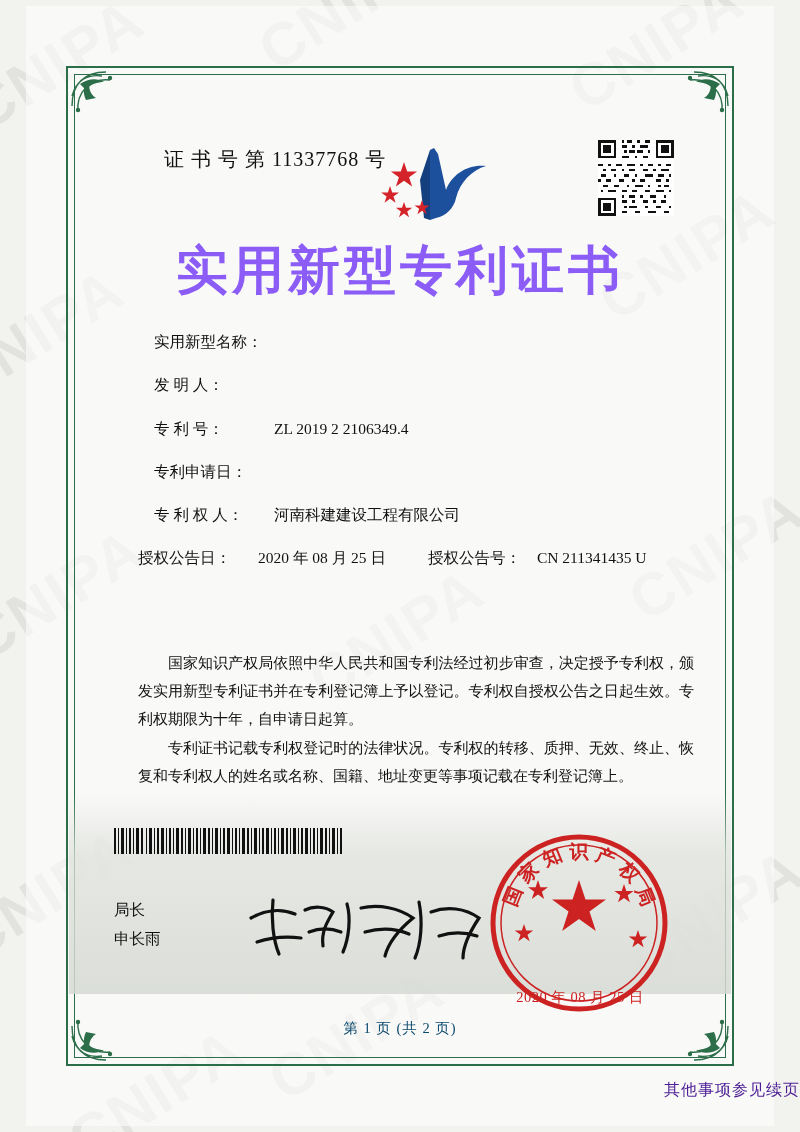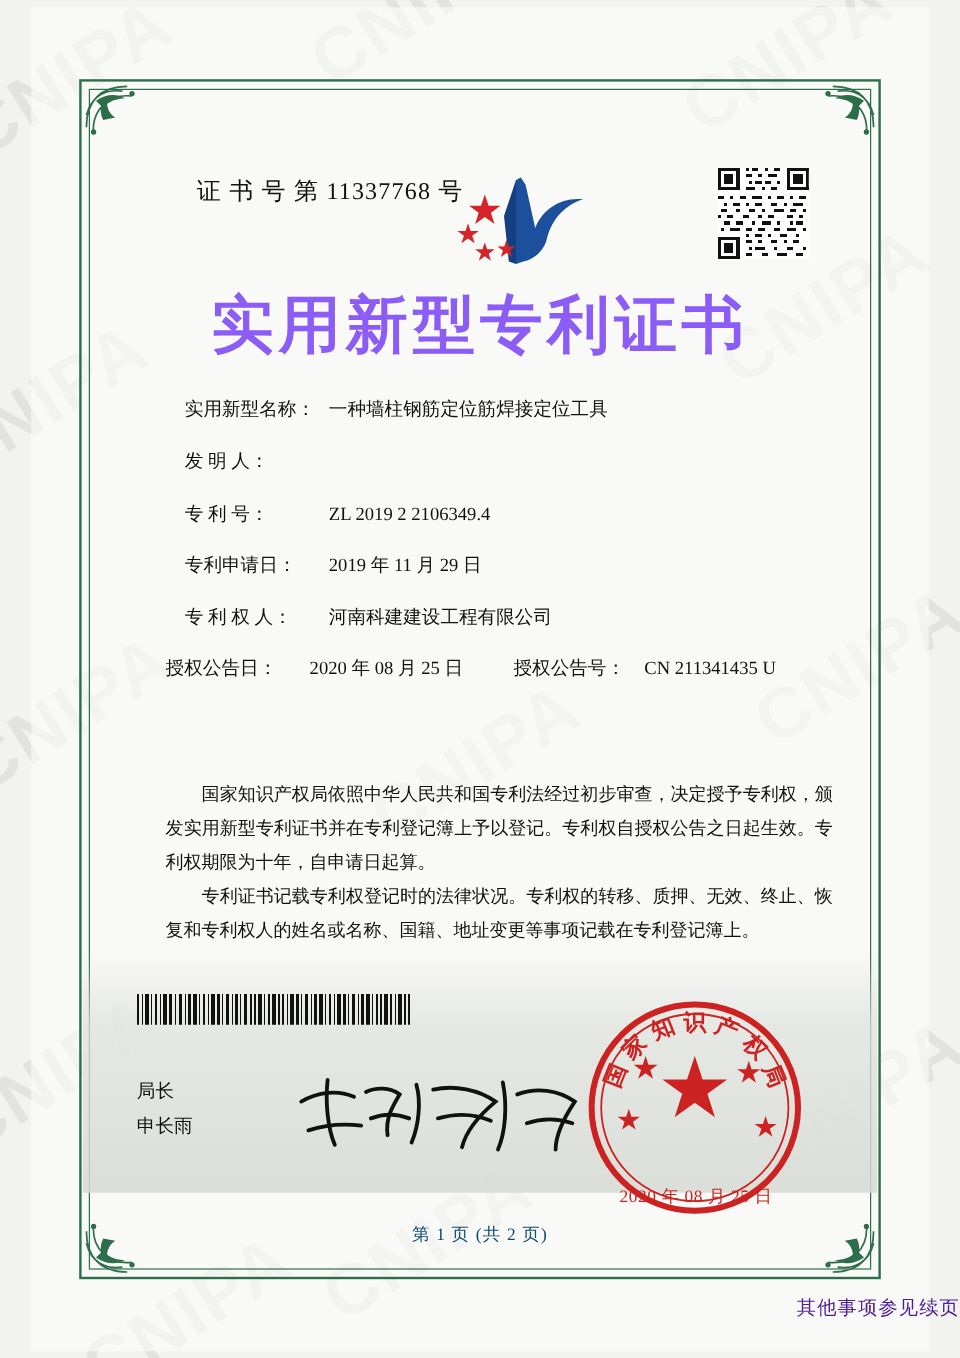--- a/index.html
+++ b/index.html
@@ -411,32 +411,30 @@
             <rect x="25" y="27" width="2" height="1"></rect>
         </g>
       </svg>
     </div>
 
     <div class="title">实用新型专利证书</div>
 
     <div class="fields">
       <div class="row">
         <div class="lbl">实用新型名称：</div>
-        <div class="val">一种墙柱钢筋定位筋焊接定位工具</div>
       </div>
       <div class="row">
         <div class="lbl">发  明  人：</div>
       </div>
       <div class="row">
         <div class="lbl">专  利  号：</div>
         <div class="val">ZL 2019 2 2106349.4</div>
       </div>
       <div class="row">
         <div class="lbl">专利申请日：</div>
-        <div class="val">2019 年 11 月 29 日</div>
       </div>
       <div class="row">
         <div class="lbl">专 利 权 人：</div>
         <div class="val">河南科建建设工程有限公司</div>
       </div>
       <div class="row-inline">
         <div class="lbl">授权公告日：</div>
         <div>2020 年 08 月 25 日</div>
         <div style="margin-left:42px; white-space:nowrap;">授权公告号：</div>
         <div style="margin-left:16px; white-space:nowrap;">CN 211341435 U</div>

